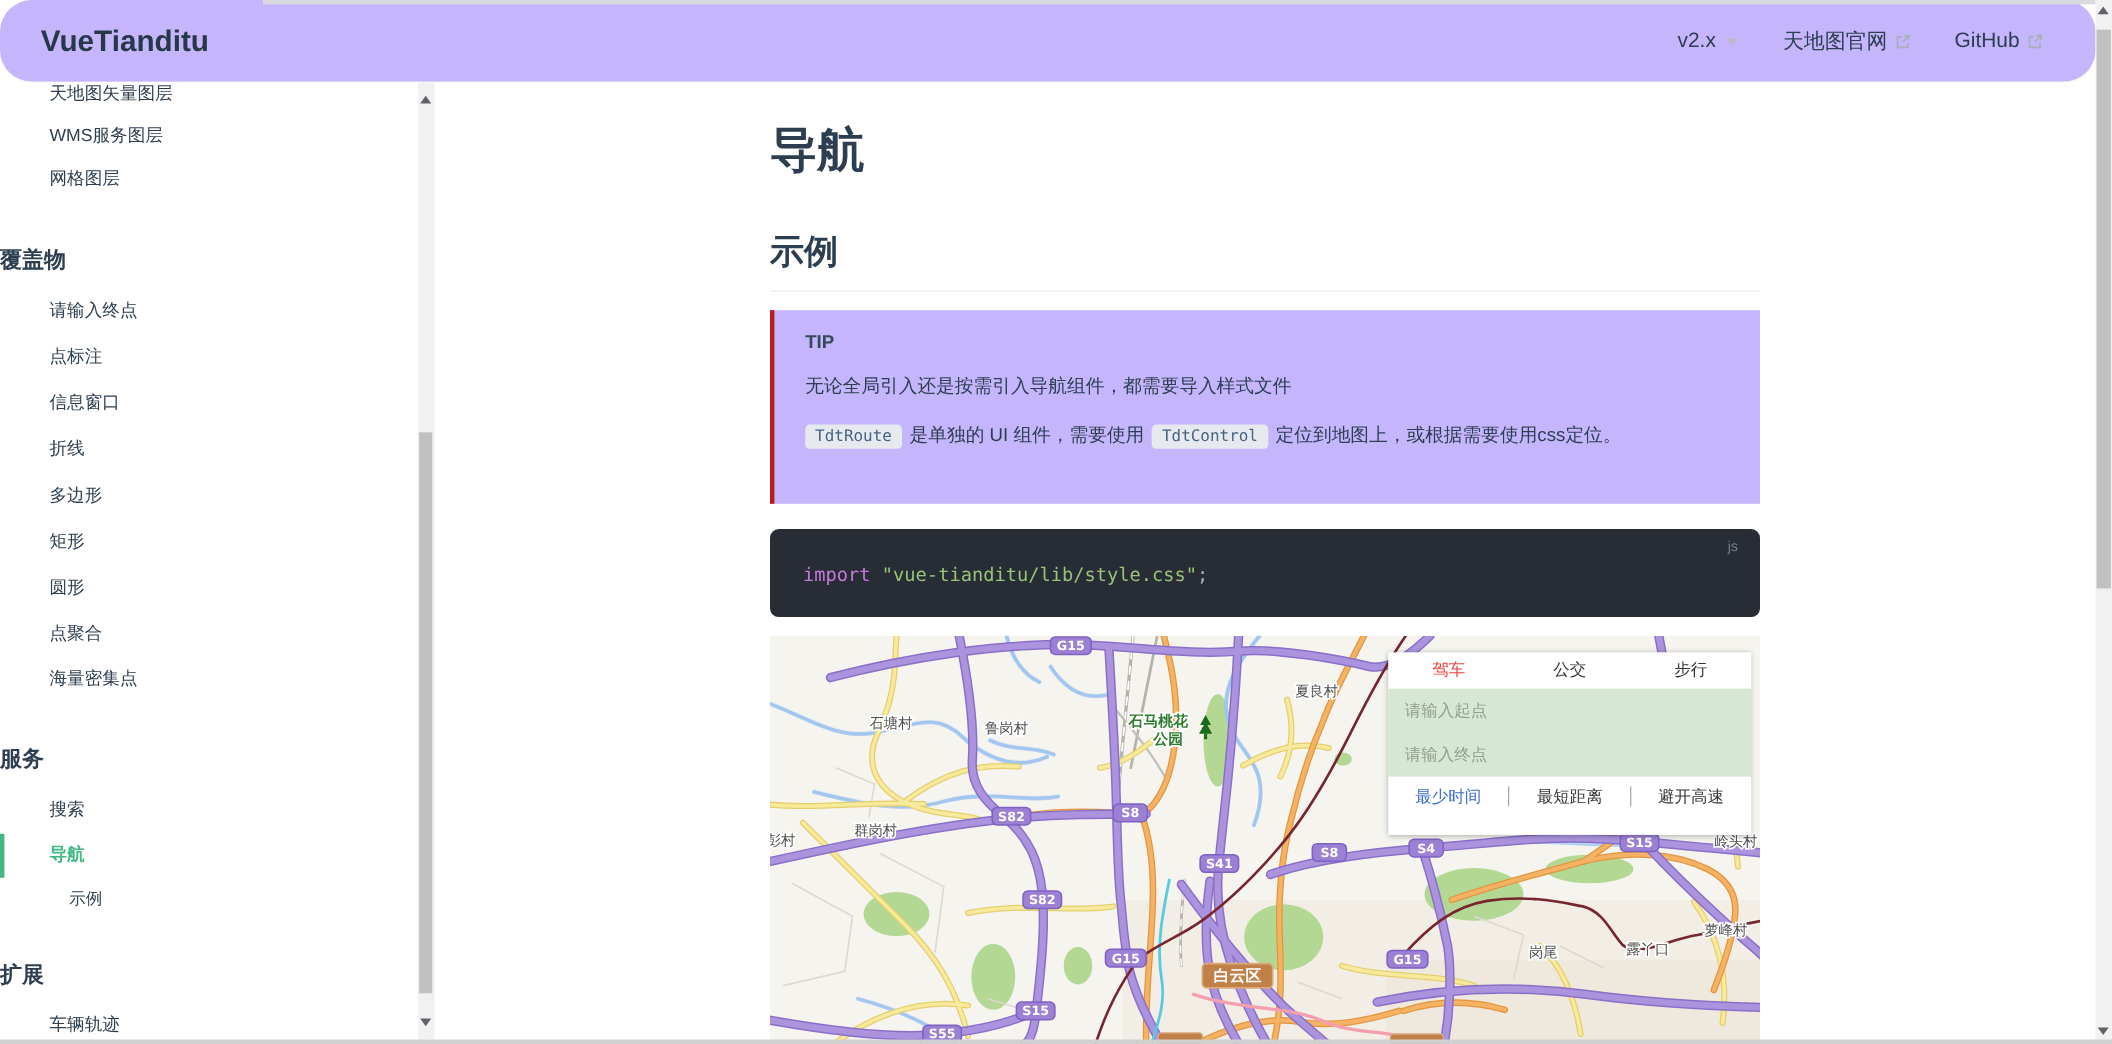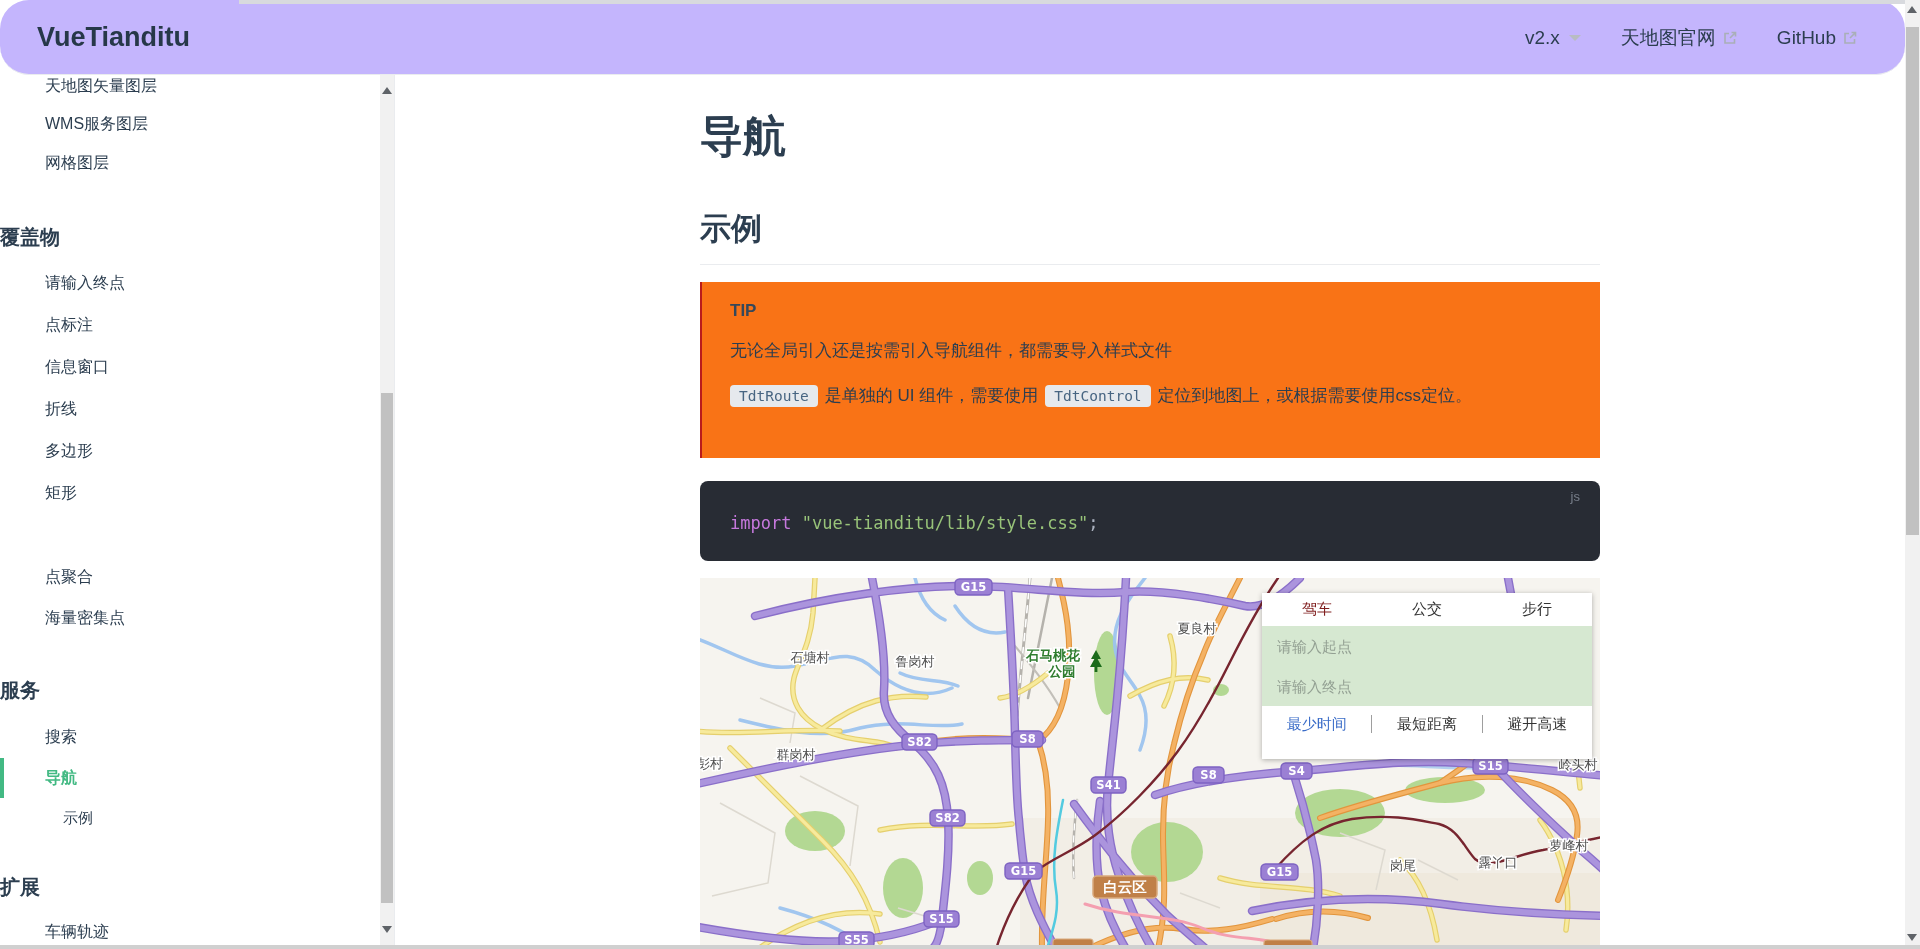--- a/index.html
+++ b/index.html
@@ -40,42 +40,42 @@
   .arr-down { width:0; height:0; border-left:5px solid transparent; border-right:5px solid transparent;
     border-top:7px solid #5f6368; position:absolute; }
   #page-scrollbar { left:1905px; top:0; width:15px; height:949px; z-index:50; }
   #side-scrollbar { left:380px; top:75px; width:14px; height:870px; z-index:15; }
 
   
   #doc-title { left:700px; top:108px; font-size:43px; font-weight:600; color:#2c3e50; }
   #doc-section { left:700px; top:208px; width:900px; font-size:31px; font-weight:600;
     color:#2c3e50; padding-bottom:14px; border-bottom:1px solid #eaecef; }
 
-  #tip-box { left:700px; top:282px; width:900px; height:176px; background:#f97316;
-    border-left:2px solid #b91c1c; padding:19px 28px; }
+  #tip-box { left:700px; top:282px; width:900px; height:176px; background:#c4b5fd;
+    border-left:4px solid #b91c1c; padding:19px 28px; }
   #tip-title { font-size:17px; font-weight:700; color:#36485a; }
   .tip-p { margin-top:22px; font-size:17px; color:#2c3e50; }
   .inline-code { font-family:"DejaVu Sans Mono","Liberation Mono",monospace; font-size:14.5px;
     color:#476582; background:#e6e9ed; padding:3px 9px; border-radius:4px; margin:0 7px; }
 
   #code-block { left:700px; top:481px; width:900px; height:80px; background:#282c34; border-radius:8px; }
   #code-lang { position:absolute; top:8px; right:20px; font-size:13px; color:#787f8a; }
   #code-line { position:absolute; top:32px; left:30px; font-family:"DejaVu Sans Mono","Liberation Mono",monospace; font-size:17px; }
   .tok-kw { color:#c678dd; } .tok-str { color:#98c379; } .tok-plain { color:#abb2bf; }
 
   
   #map { left:700px; top:578px; width:900px; height:371px; overflow:hidden; background:#f6f4ef; cursor:grab; }
   #map svg { position:absolute; left:0; top:0; }
 
   
   #route-panel { position:absolute; left:562px; top:15px; width:330px; height:166px; background:#fff;
     box-shadow:0 1px 5px rgba(0,0,0,.3); z-index:5; font-size:15px; }
   #panel-tabs { height:33px; display:flex; align-items:center; justify-content:space-around; }
   .p-tab { color:#333; cursor:pointer; }
-  .p-tab.active { color:#7f1d1d; }
+  .p-tab.active { color:#ef4444; }
   #panel-inputs { height:80px; background:#d6e8d1; padding-left:15px; }
   .route-input { display:block; width:300px; height:40px; background:transparent; border:none; outline:none;
     font-size:15px; color:#555; font-family:inherit; }
   .route-input::placeholder { color:#93a093; opacity:1; }
   #panel-options { height:36px; display:flex; align-items:center; }
   .p-opt { flex:1; text-align:center; color:#333; cursor:pointer; }
   .p-opt.active { color:#3a6cc8; }
   .opt-sep { width:1px; height:18px; background:#9e9e9e; }
 </style>
 </head>
@@ -112,20 +112,21 @@
   <div class="s-item" style="top:0px">天地图矢量图层</div>
   <div class="s-item" style="top:38px">WMS服务图层</div>
   <div class="s-item" style="top:77px">网格图层</div>
   <div class="s-head" style="top:149px">覆盖物</div>
   <div class="s-item" style="top:197px">请输入终点</div>
   <div class="s-item" style="top:239px">点标注</div>
   <div class="s-item" style="top:281px">信息窗口</div>
   <div class="s-item" style="top:323px">折线</div>
   <div class="s-item" style="top:365px">多边形</div>
   <div class="s-item" style="top:407px">矩形</div>
+  <div class="s-item" style="top:449px">圆形</div>
   <div class="s-item" style="top:491px">点聚合</div>
   <div class="s-item" style="top:532px">海量密集点</div>
   <div class="s-head" style="top:602px">服务</div>
   <div class="s-item" style="top:651px">搜索</div>
   <div class="s-item s-active" style="top:692px">导航</div>
   <div class="s-item s-sub" style="top:732px">示例</div>
   <div class="s-head" style="top:799px">扩展</div>
   <div class="s-item" style="top:846px">车辆轨迹</div>
 </div>
 <div class="abs" id="active-bar"></div>

